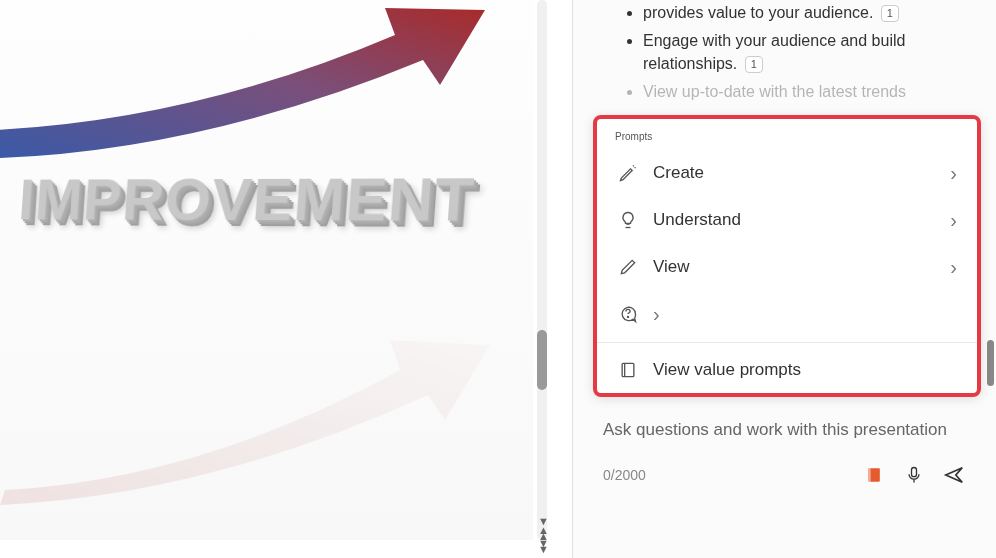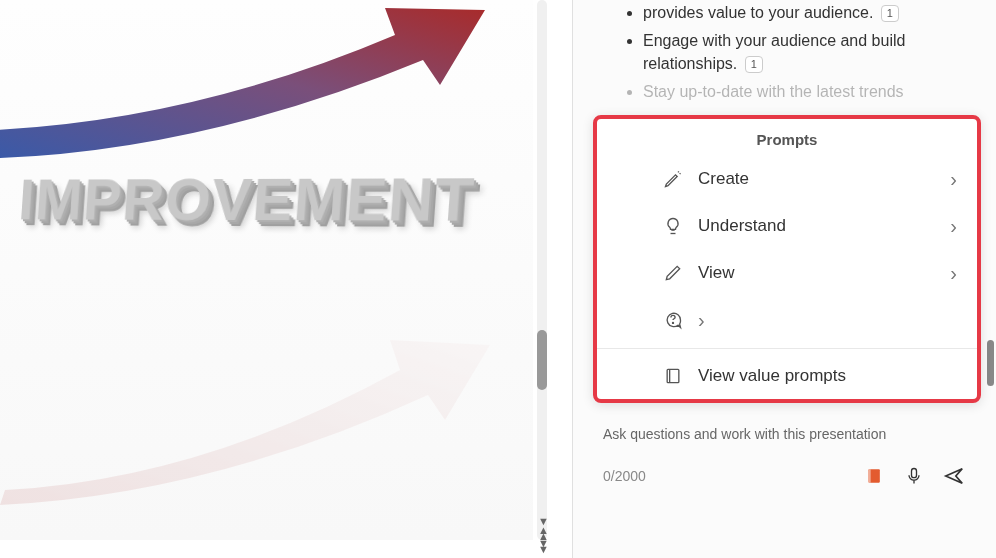--- a/index.html
+++ b/index.html
@@ -122,35 +122,33 @@
       background: #fff;
       border-radius: 8px;
       box-shadow: 0 2px 12px rgba(0,0,0,0.12);
       border: 4px solid #e63946;
       margin-top: -5px;
       position: relative;
       z-index: 5;
     }
     .prompts-header {
       padding: 12px 18px 8px;
-      font-size: 15px;
-      font-weight: 700;
+      font-size: 10px;
+      font-weight: 400;
       color: #555;
       border-top-left-radius: 6px;
       border-top-right-radius: 6px;
-      text-align: center;
     }
     .prompt-item {
       display: flex;
       align-items: center;
       padding: 12px 20px;
       font-size: 17px;
       color: #333;
       cursor: pointer;
-      margin-left: 45px;
     }
     .prompt-icon {
       width: 22px;
       height: 22px;
       margin-right: 14px;
       display: flex;
       align-items: center;
       justify-content: center;
       color: #555;
     }
@@ -162,21 +160,21 @@
     .prompts-divider {
       height: 1px;
       background: #e8e8e8;
       margin: 4px 0;
     }
     .input-row {
       margin-top: 22px;
       padding: 0 4px;
     }
     .input-placeholder {
-      font-size: 14px;
+      font-size: 17px;
       color: #666;
       line-height: 1.35;
       padding: 0 6px 12px;
     }
     .input-footer {
       display: flex;
       align-items: center;
       padding: 4px 6px;
     }
     .char-count {
@@ -245,21 +243,21 @@
   <ul class="bullet-list">
     <li>
       <span>provides value to your audience.</span>
       <span class="ref-badge">1</span>
     </li>
     <li>
       <span>Engage with your audience and build relationships.</span>
       <span class="ref-badge">1</span>
     </li>
     <li class="truncated" style="opacity:0.35">
-      <span>Stay up-to-date with the latest trends</span>
+      <span>View up-to-date with the latest trends</span>
     </li>
   </ul>
 
   <div class="prompts-card">
     <div class="prompts-header">Prompts</div>
 
     <div class="prompt-item">
       <span class="prompt-icon">
         <svg width="20" height="20" viewBox="0 0 24 24" fill="none" stroke="currentColor" stroke-width="1.6">
             <path d="M3 21l3-1 11-11-2-2L4 18l-1 3z"></path>

